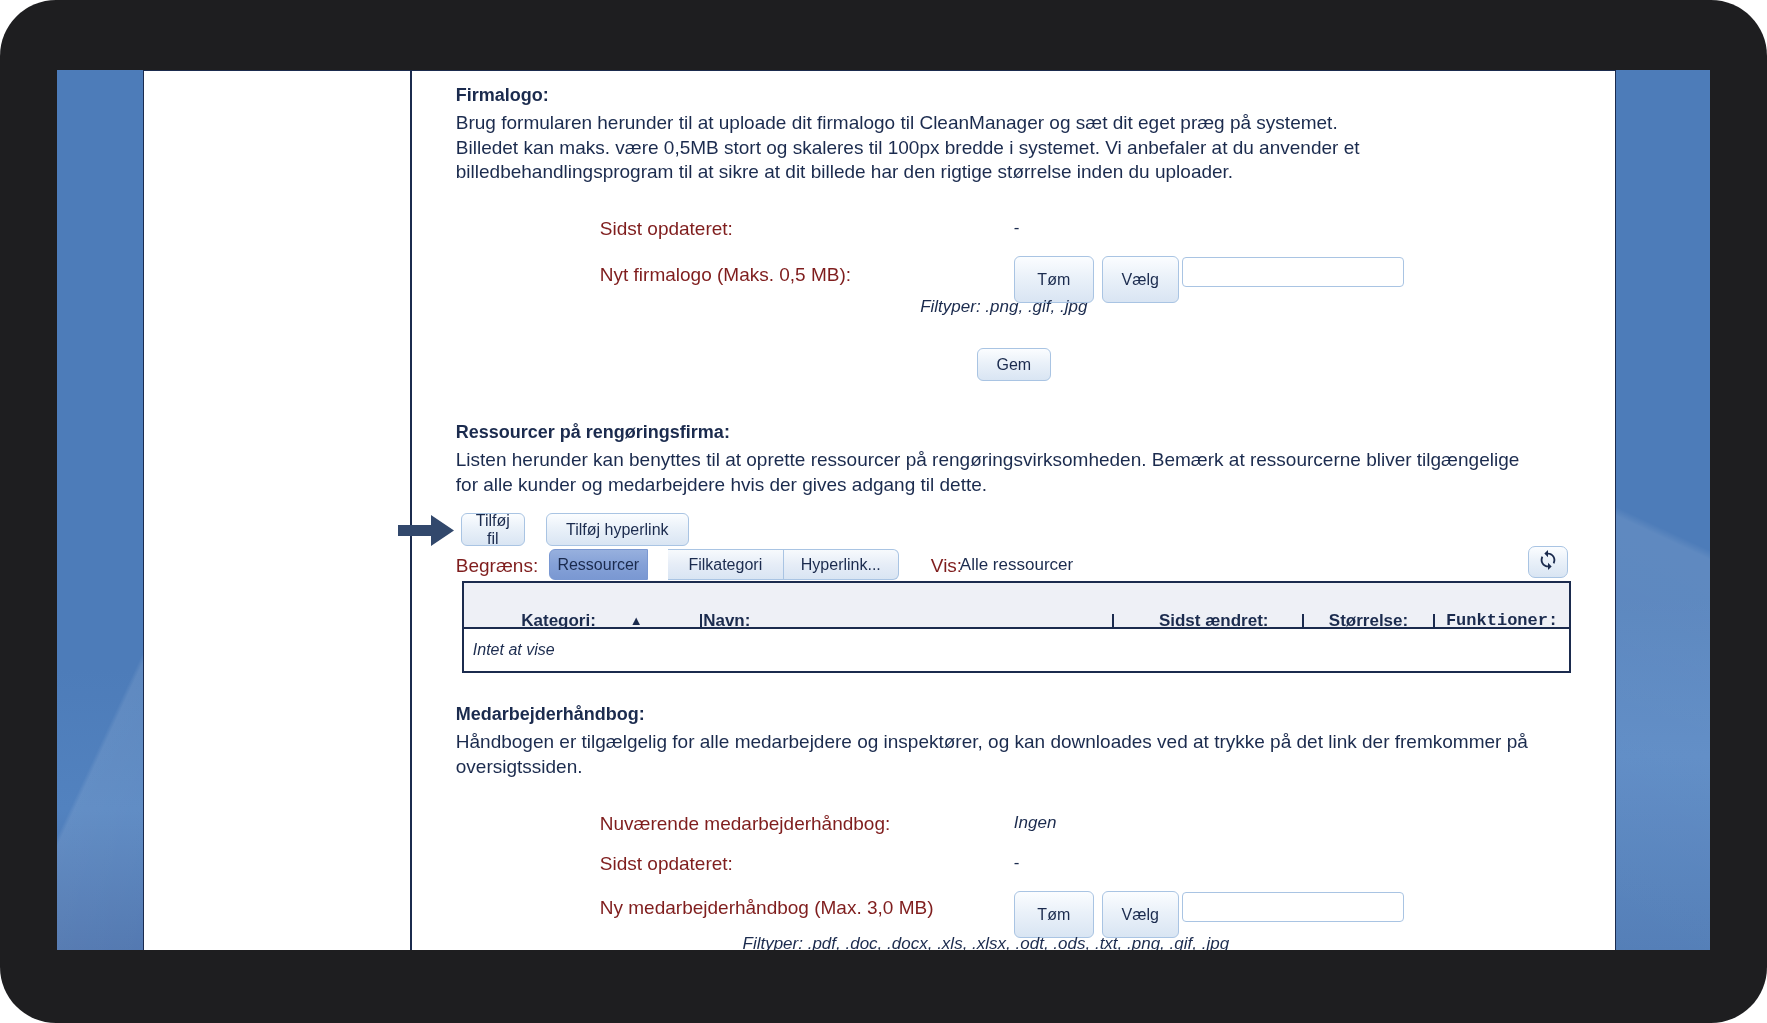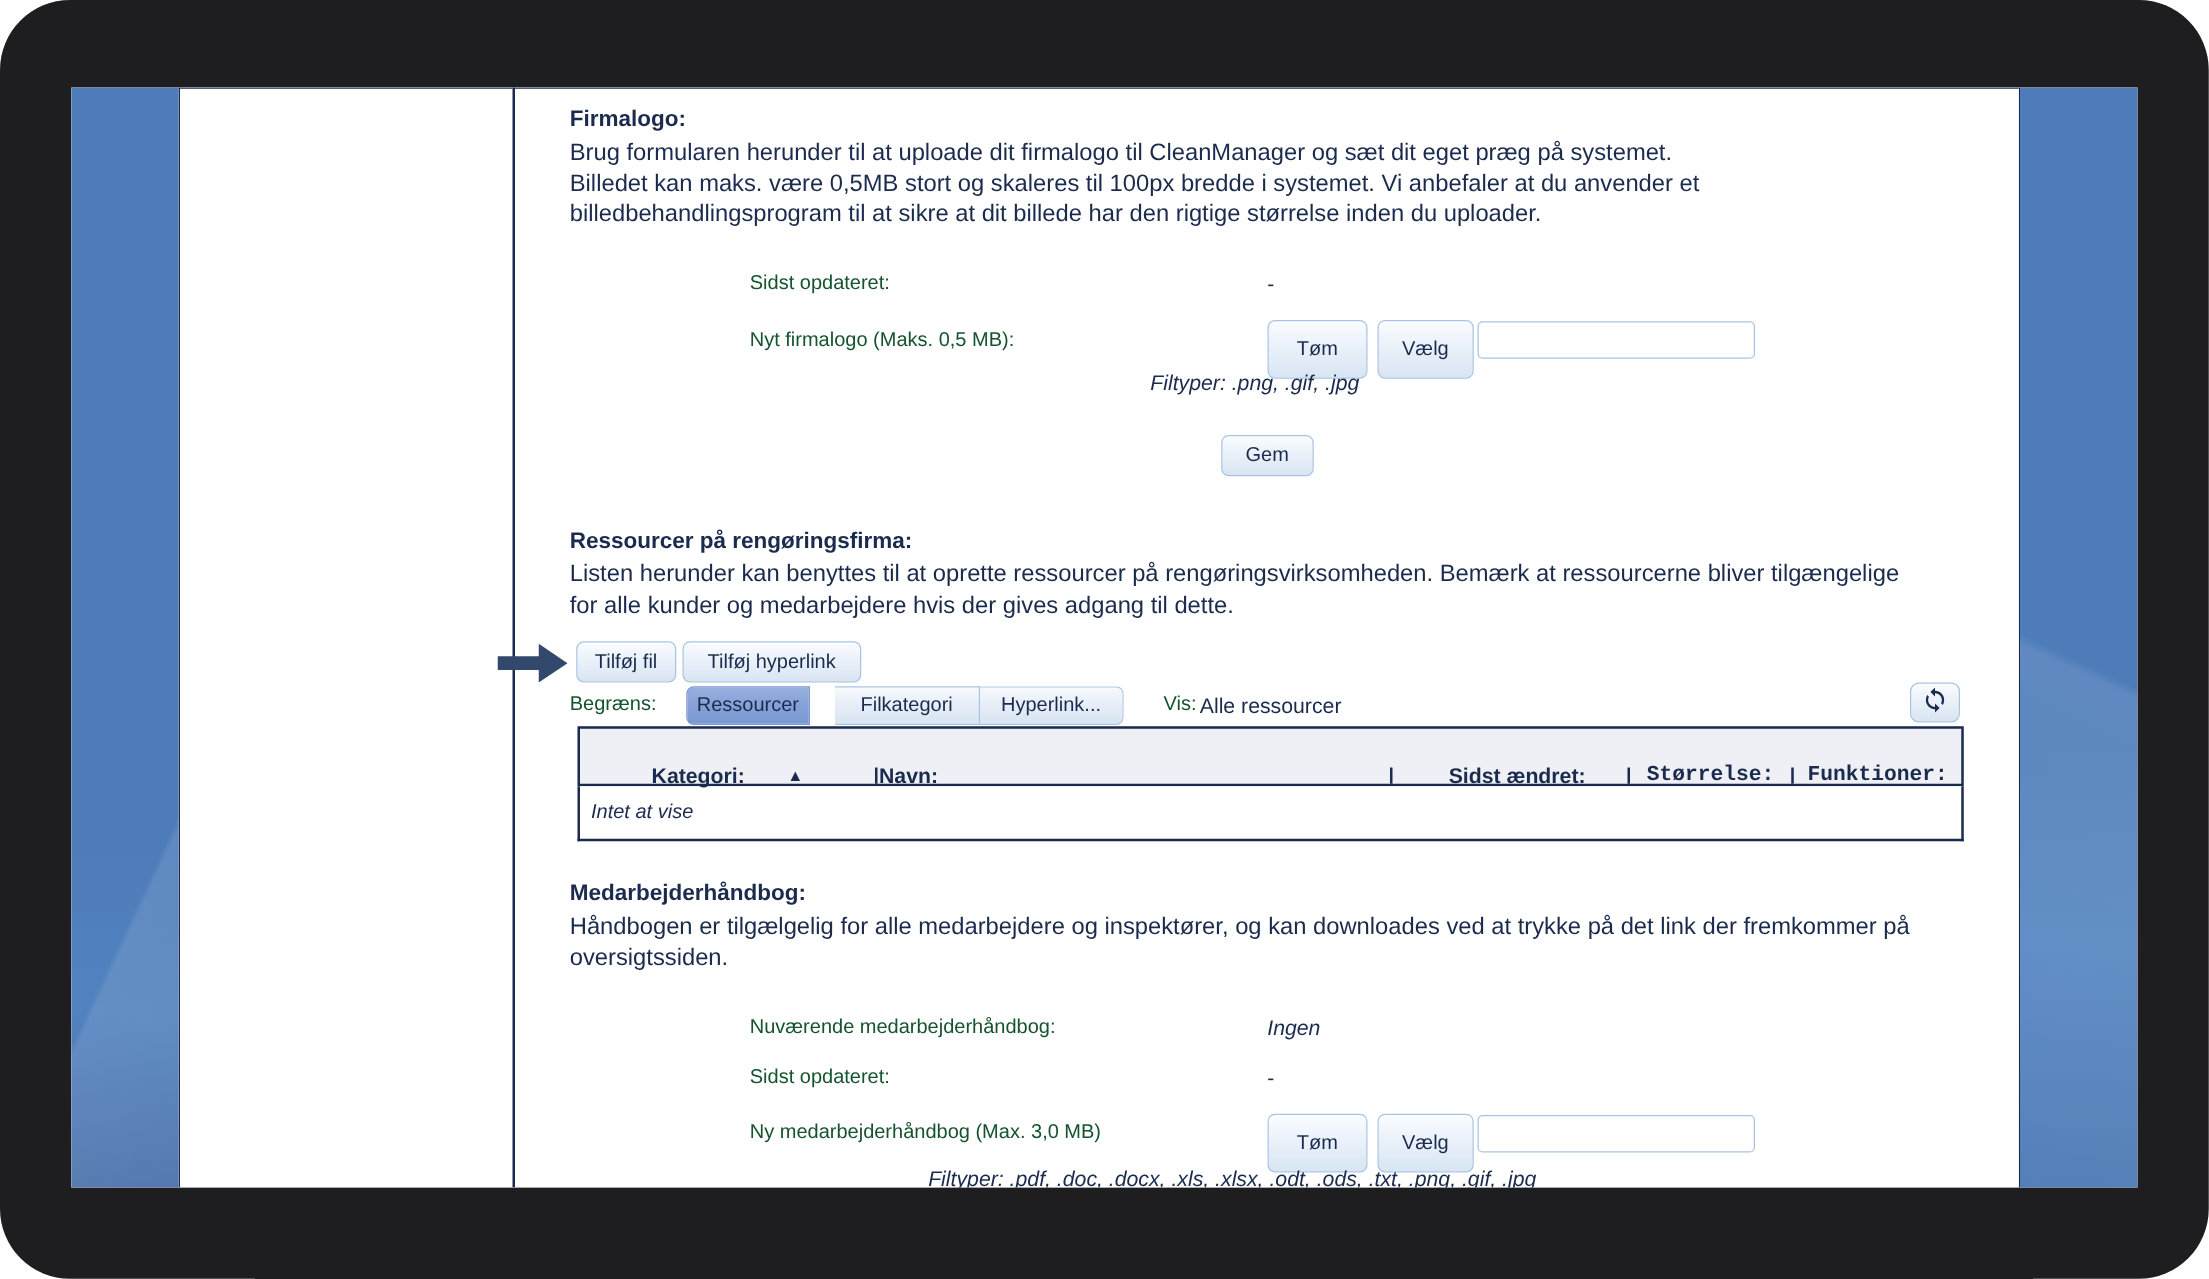--- a/index.html
+++ b/index.html
@@ -25,21 +25,21 @@
        linear-gradient(180deg,#4d7cb9 0%,#4d7cb9 60%,#5585c2 78%,#4a77b3 100%);}
 
   .panel-left{width:267px;background:#fff;border-left:1px solid #1b2b4e;
               border-top:1px solid #1b2b4e;box-sizing:border-box;}
   .main{width:1206px;background:#fff;border-left:2px solid #1b2b4e;
         border-top:1px solid #1b2b4e;box-sizing:border-box;position:relative;}
 
   .abs{position:absolute;}
   h3.sec{margin:0;font-size:18px;font-weight:bold;color:#1b2b4e;}
   .para{font-size:19px;line-height:24.5px;white-space:pre-line;color:#1b2b4e;}
-  .flabel{font-size:16px;color:#14532d;}
+  .flabel{font-size:19px;color:#7f1d1d;}
   .fvalue{font-size:17px;color:#1b2b4e;}
   .italic{font-style:italic;}
 
   
   .btn{display:inline-flex;align-items:center;justify-content:center;
        box-sizing:border-box;height:47px;
        background:linear-gradient(180deg,#fbfdff 0%,#eaf1f9 45%,#d9e5f3 100%);
        border:1px solid #a9c4e3;border-radius:6px;
        font-family:"Liberation Sans", sans-serif;
        font-size:16px;color:#1b2b4e;cursor:pointer;}
@@ -105,21 +105,21 @@
 
       <h3 class="sec abs" style="left:44px;top:351px;">Ressourcer på rengøringsfirma:</h3>
       <div class="para abs" style="left:44px;top:377px;">Listen herunder kan benyttes til at oprette ressourcer på rengøringsvirksomheden. Bemærk at ressourcerne bliver tilgængelige
 for alle kunder og medarbejdere hvis der gives adgang til dette.</div>
 
       <span class="pointer-arrow abs" style="left:-14px;top:444px;">
         <svg width="56" height="31" viewBox="0 0 56 31">
           <polygon points="0,10 33,10 33,0 56,15.5 33,31 33,21 0,21" fill="#32486c"></polygon>
         </svg>
       </span>
-      <button class="btn abs" style="left:49px;top:442px;width:80px;height:33px;">Tilføj fil</button>
+      <button class="btn abs" style="left:49px;top:442px;width:64px;height:33px;">Tilføj fil</button>
       <button class="btn abs" style="left:134px;top:442px;width:143px;height:33px;">Tilføj hyperlink</button>
 
       <div class="flabel abs" style="left:44px;top:484px;">Begræns:</div>
       <button class="seg first selected abs" style="left:137px;top:478px;width:99px;">Ressourcer</button>
       <button class="seg abs" style="left:256px;top:478px;width:116px;">Filkategori</button>
       <button class="seg last abs" style="left:372px;top:478px;width:115px;">Hyperlink...</button>
 
       <div class="flabel abs" style="left:519px;top:484px;">Vis:</div>
       <div class="fvalue abs" style="left:548px;top:484px;">Alle ressourcer</div>
 
@@ -136,21 +136,21 @@
           <div class="th" style="width:239px;">
             <span>Kategori:</span>
             <span class="sort-tri">▲</span>
           </div>
           <div class="th left" style="width:416px;">
             <span>Navn:</span>
           </div>
           <div class="th" style="width:192px;padding-left:12px;">
             <span>Sidst ændret:</span>
           </div>
-          <div class="th" style="width:133px;font-family:Liberation Mono, monospace;">
+          <div class="th" style="width:133px;">
             <span>Størrelse:</span>
           </div>
           <div class="th" style="width:137px;font-family:Liberation Mono, monospace;">
             <span>Funktioner:</span>
           </div>
         </div>
         <div class="tbl-body italic">Intet at vise</div>
       </div>
 
       <h3 class="sec abs" style="left:44px;top:633px;">Medarbejderhåndbog:</h3>

